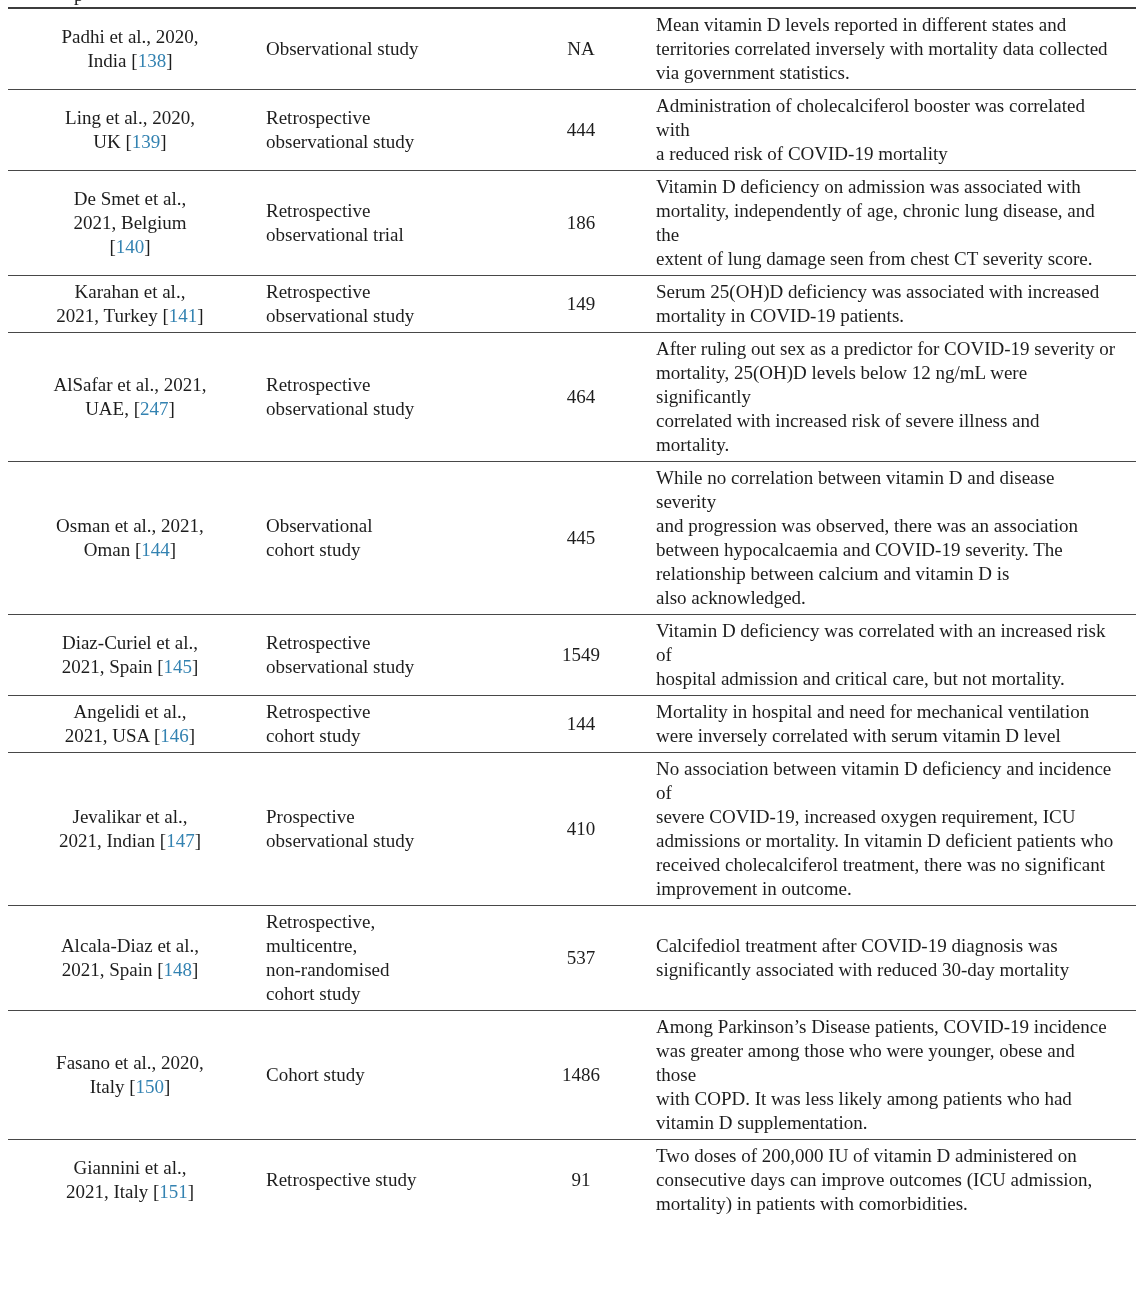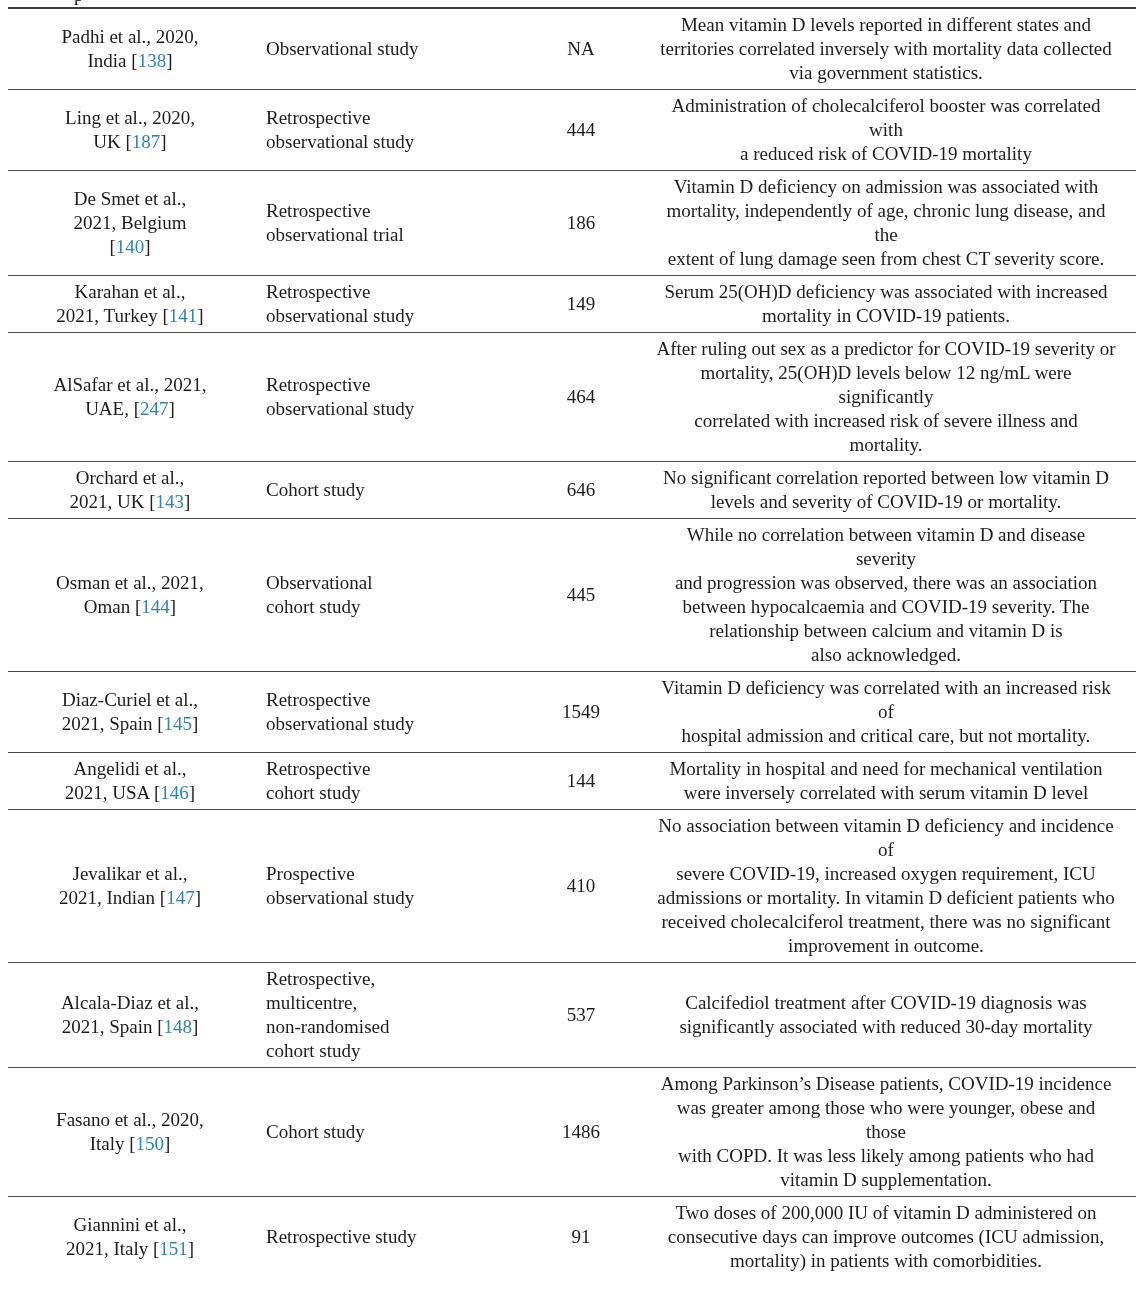--- a/index.html
+++ b/index.html
@@ -51,21 +51,20 @@
     text-align: left;
     padding-left: 30px;
     padding-right: 30px;
     white-space: pre-line;
   }
   td.n {
     width: 110px;
     text-align: center;
   }
   td.findings {
-    text-align: center;
     padding-left: 20px;
     padding-right: 20px;
     white-space: pre-line;
   }
   .ref { color: var(--reference, #3382b1); cursor: pointer; }
   .bracket { color: var(--text, #1d1d1d); }
 </style>
 </head>
 <body>
 
@@ -78,21 +77,21 @@
         <td class="cite"><span class="cite-text">Padhi et al., 2020,
 India </span><span class="bracket">[</span><span class="ref">138</span><span class="bracket">]</span></td>
         <td class="type">Observational study</td>
         <td class="n">NA</td>
         <td class="findings">Mean vitamin D levels reported in different states and
 territories correlated inversely with mortality data collected
 via government statistics.</td>
       </tr>
       <tr>
         <td class="cite"><span class="cite-text">Ling et al., 2020,
-UK </span><span class="bracket">[</span><span class="ref">187</span><span class="bracket">]</span></td>
+UK </span><span class="bracket">[</span><span class="ref">139</span><span class="bracket">]</span></td>
         <td class="type">Retrospective
 observational study</td>
         <td class="n">444</td>
         <td class="findings">Administration of cholecalciferol booster was correlated with
 a reduced risk of COVID-19 mortality</td>
       </tr>
       <tr>
         <td class="cite"><span class="cite-text">De Smet et al.,
 2021, Belgium
 </span><span class="bracket">[</span><span class="ref">140</span><span class="bracket">]</span></td>
@@ -114,28 +113,20 @@
       </tr>
       <tr>
         <td class="cite"><span class="cite-text">AlSafar et al., 2021,
 UAE, </span><span class="bracket">[</span><span class="ref">247</span><span class="bracket">]</span></td>
         <td class="type">Retrospective
 observational study</td>
         <td class="n">464</td>
         <td class="findings">After ruling out sex as a predictor for COVID-19 severity or
 mortality, 25(OH)D levels below 12 ng/mL were significantly
 correlated with increased risk of severe illness and mortality.</td>
-      </tr>
-      <tr>
-        <td class="cite"><span class="cite-text">Orchard et al.,
-2021, UK </span><span class="bracket">[</span><span class="ref">143</span><span class="bracket">]</span></td>
-        <td class="type">Cohort study</td>
-        <td class="n">646</td>
-        <td class="findings">No significant correlation reported between low vitamin D
-levels and severity of COVID-19 or mortality.</td>
       </tr>
       <tr>
         <td class="cite"><span class="cite-text">Osman et al., 2021,
 Oman </span><span class="bracket">[</span><span class="ref">144</span><span class="bracket">]</span></td>
         <td class="type">Observational
 cohort study</td>
         <td class="n">445</td>
         <td class="findings">While no correlation between vitamin D and disease severity
 and progression was observed, there was an association
 between hypocalcaemia and COVID-19 severity. The

